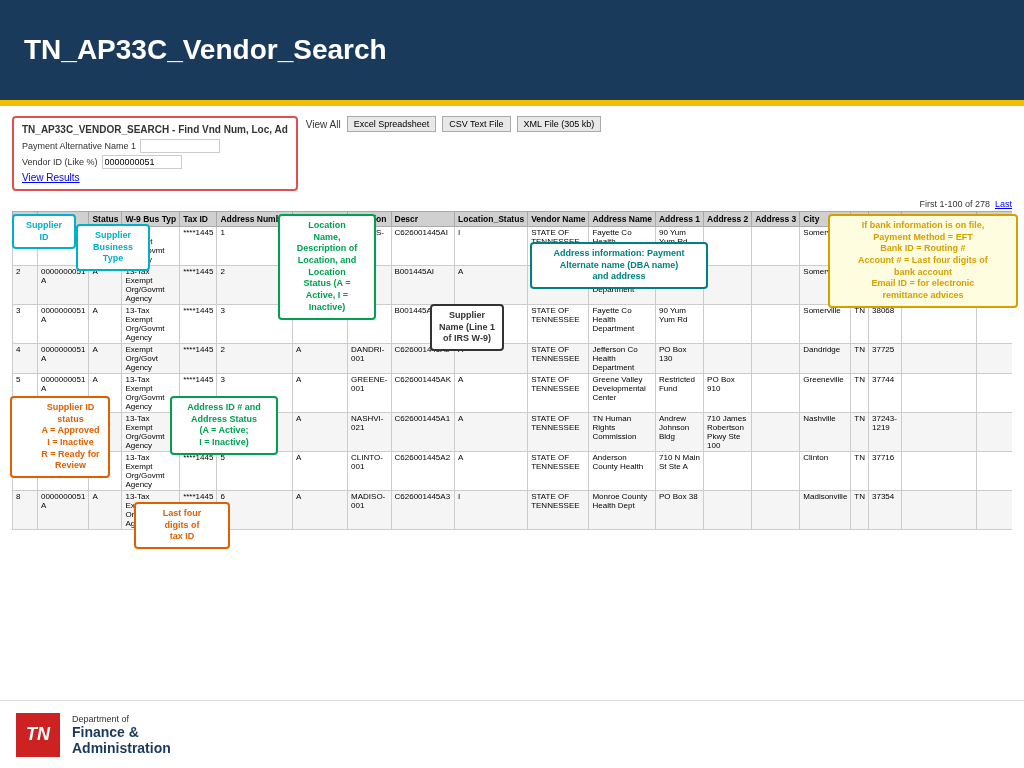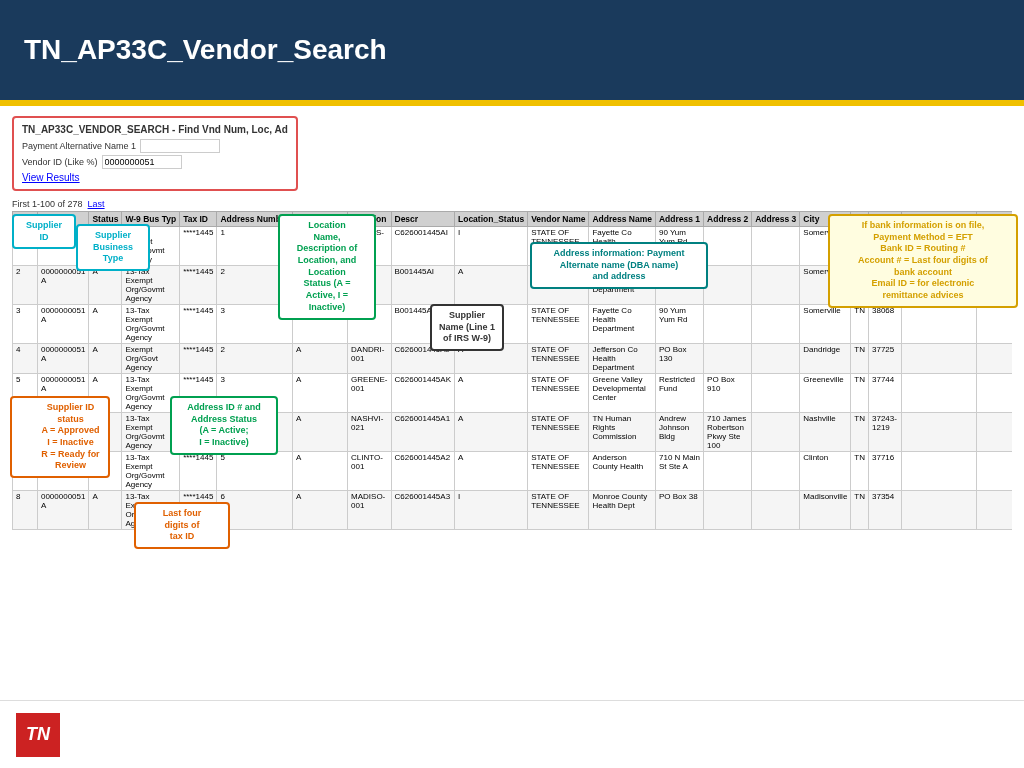--- a/index.html
+++ b/index.html
@@ -101,21 +101,21 @@
       border: 1px solid #ccc;
       padding: 1px 3px;
       font-size: 8px;
       vertical-align: top;
     }
     .data-table tr:nth-child(even) td { background: #f5f5f5; }
     .data-table tr:nth-child(odd) td { background: #ffffff; }
 
     .pagination {
       font-size: 9px;
-      text-align: left;
+      text-align: right;
       margin-top: 2px;
       color: #333;
     }
     .pagination a { color: blue; text-decoration: underline; }
 
     
     .callout {
       position: absolute;
       border: 2px solid;
       border-radius: 4px;
@@ -189,20 +189,28 @@
       </div>
       <div class="form-row">
         <span class="form-label">Vendor ID (Like %)</span>
         <input class="form-input" type="text" value="0000000051" style="">
       </div>
       <div>
         <a class="view-results">View Results</a>
       </div>
     </div>
 
+    <div style="flex:1;">
+      <div class="toolbar">
+        <span class="view-all">View All</span>
+        <button class="toolbar-btn">Excel Spreadsheet</button>
+        <button class="toolbar-btn">CSV Text File</button>
+        <button class="toolbar-btn">XML File (305 kb)</button>
+      </div>
+    </div>
   </div>
 
   <div class="pagination" style="margin-bottom:2px;">
     <span>First  1-100 of 278</span>
     &nbsp;<a>Last</a>
   </div>
 
   <div style="overflow-x:auto; overflow-y:auto; max-height:340px;">
     <table class="data-table">
       <thead>
@@ -446,13 +454,18 @@
   <div class="callout callout-yellow" style="right:6px; top:108px; width:190px;">
     <span>If bank information is on file,<br>Payment Method = EFT<br>Bank ID = Routing #<br>Account # = Last four digits of<br>bank account<br>Email ID = for electronic<br>remittance advices</span>
   </div>
 
 </div>
 
 <div class="footer">
   <div class="footer-logo-box">
     <span class="footer-logo-text">TN</span>
   </div>
+  <div class="footer-dept">
+    <span class="footer-dept-top">Department of</span>
+    <span class="footer-dept-bottom">Finance &amp;</span>
+    <span class="footer-dept-bottom">Administration</span>
+  </div>
 </div>
 
 </body></html>

